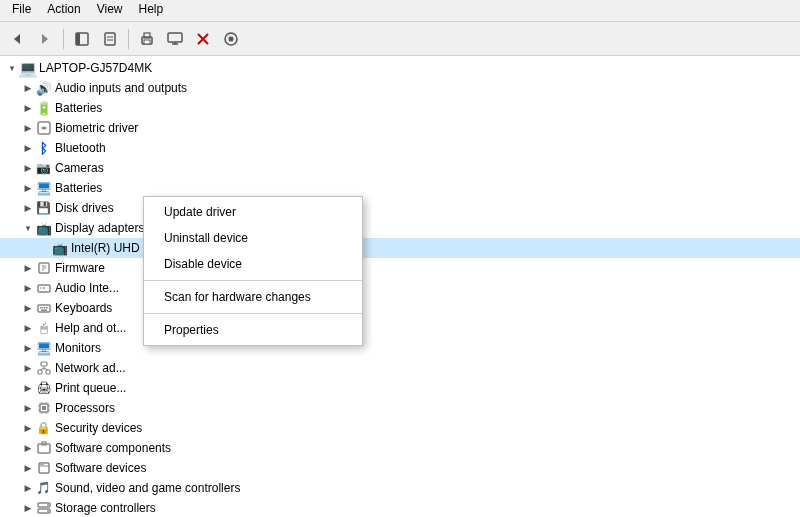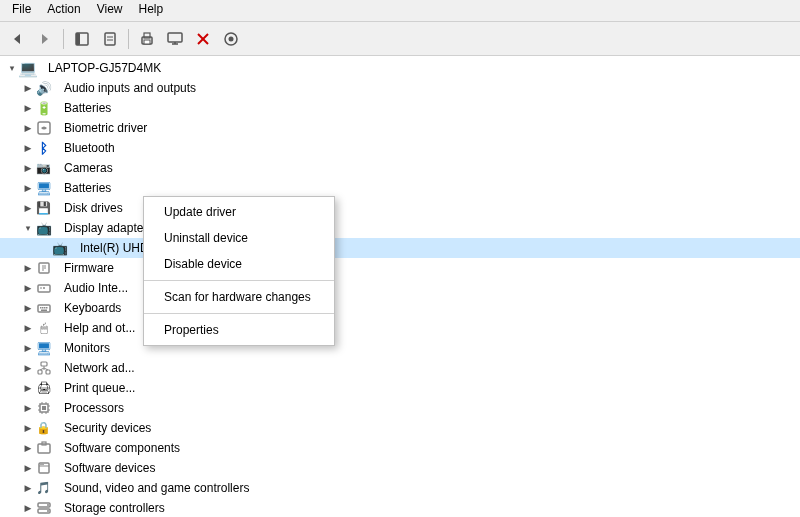--- a/index.html
+++ b/index.html
@@ -96,34 +96,33 @@
       min-width: 16px;
       height: 16px;
       margin-right: 3px;
       display: flex;
       align-items: center;
       justify-content: center;
       font-size: 14px;
     }
     .tree-label {
       font-size: 12px;
-      margin-left: 9px;
     }
 
     
     .indent-1 { padding-left: 4px; }
     .indent-2 { padding-left: 20px; }
     .indent-3 { padding-left: 36px; }
 
     
     .context-menu {
       position: absolute;
       top: 196px;
       left: 143px;
-      width: 192px;
+      width: 220px;
       background: #ffffff;
       border: 1px solid #c0c0c0;
       box-shadow: 3px 3px 8px rgba(0,0,0,0.25);
       z-index: 100;
       padding: 2px 0;
     }
     .context-menu-item {
       padding: 6px 20px;
       cursor: pointer;
       font-size: 12px;

